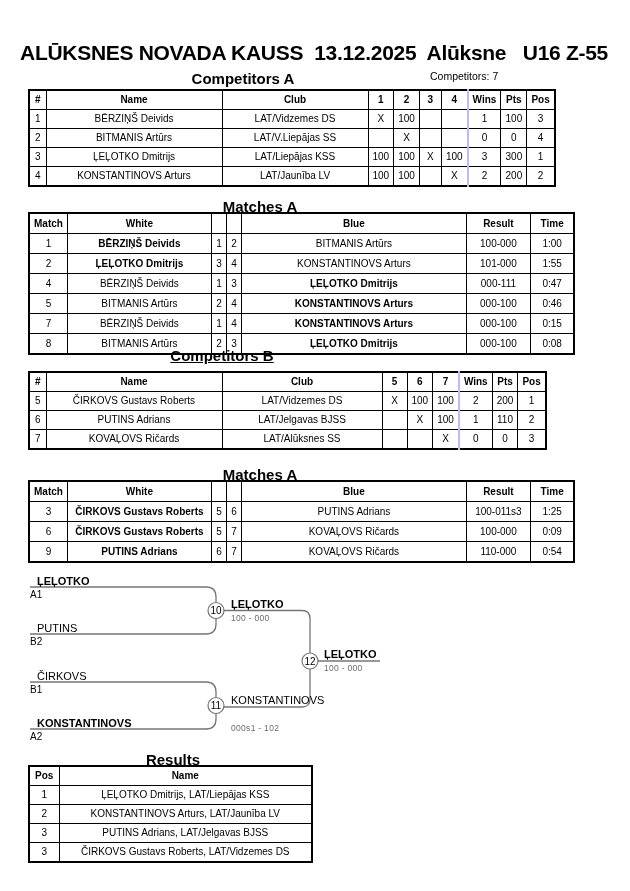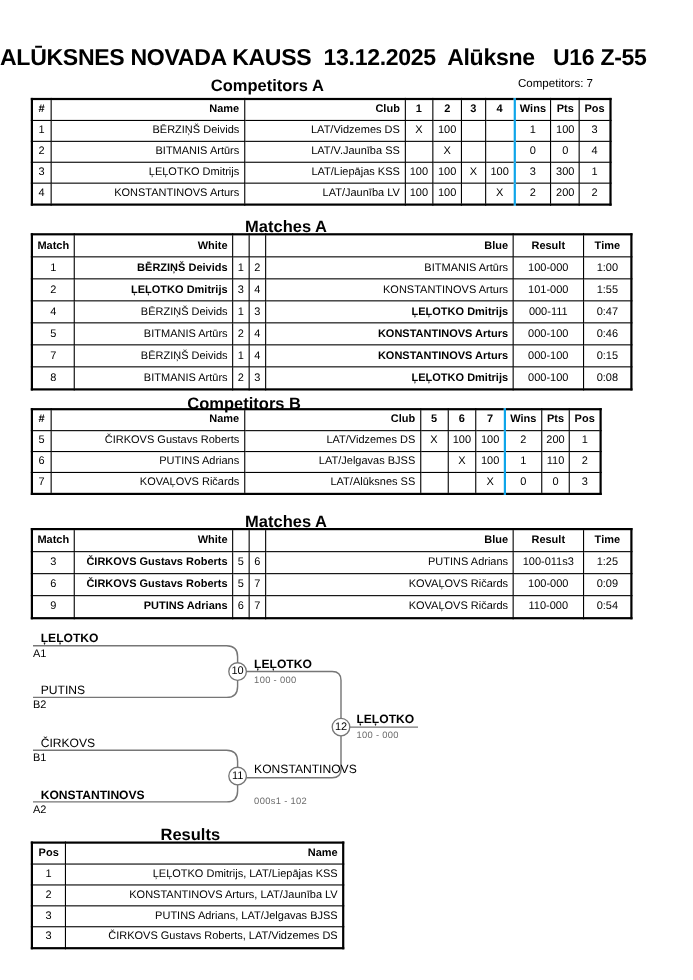--- a/index.html
+++ b/index.html
@@ -3,42 +3,42 @@
 <meta charset="utf-8">
 <style>
   html,body{margin:0;padding:0;}
   body{
     width:630px;height:891px;background:#ffffff;position:relative;
     font-family:"Liberation Sans","DejaVu Sans",sans-serif;color:#000;
     overflow:hidden;
   }
   .abs{position:absolute;}
   .page-title{
-    top:41px;left:0;width:628px;
+    top:41px;left:0;width:628px;text-align:center;
     font-size:21px;font-weight:bold;white-space:pre;letter-spacing:-0.3px;
   }
   .sec-heading{
     font-size:15px;font-weight:bold;white-space:nowrap;
     transform:translateX(-50%);
   }
   .comp-count{
-    top:70px;left:430px;width:150px;text-align:center;font-size:10.5px;
+    top:70px;left:430px;width:150px;text-align:left;font-size:10.5px;
   }
   table.tbl{
     border-collapse:collapse;table-layout:fixed;
     border:2px solid #000;
   }
   table.tbl th,table.tbl td{
     border:1px solid #000;font-size:10px;padding:1px 4px;height:16px;
     overflow:hidden;white-space:nowrap;line-height:1.15;
   }
   table.tbl th{font-weight:bold;text-align:center;}
-  table.tbl .al{text-align:right;}
+  table.tbl .al{text-align:center;}
   table.tbl .ac{text-align:center;}
-  table.tbl .tk{border-left:2px solid #0ea5e9;}
+  table.tbl .tk{border-left:2px solid #c4b5fd;}
   table.tbl .b{font-weight:bold;}
   table.m td,table.m th{height:17px;}
   
   .br-name{font-size:11px;font-weight:bold;white-space:nowrap;}
   .br-name.reg{font-weight:normal;}
   .br-seed{font-size:10px;white-space:nowrap;}
   .br-score{font-size:8.5px;color:#6b6b6b;white-space:nowrap;letter-spacing:0.3px;}
   .br-node-num{
     font-size:10px;width:18px;text-align:center;color:#000;
   }
@@ -87,21 +87,21 @@
         <td class="ac">100</td>
         <td class="ac"></td>
         <td class="ac"></td>
         <td class="ac tk">1</td>
         <td class="ac">100</td>
         <td class="ac">3</td>
       </tr>
       <tr>
         <td class="ac">2</td>
         <td class="al">BITMANIS Artūrs</td>
-        <td class="al">LAT/V.Jaunība SS</td>
+        <td class="al">LAT/V.Liepājas SS</td>
         <td class="ac"></td>
         <td class="ac">X</td>
         <td class="ac"></td>
         <td class="ac"></td>
         <td class="ac tk">0</td>
         <td class="ac">0</td>
         <td class="ac">4</td>
       </tr>
       <tr>
         <td class="ac">3</td>
@@ -203,21 +203,21 @@
         <td class="al">BITMANIS Artūrs</td>
         <td class="ac">2</td>
         <td class="ac">3</td>
         <td class="al b">ĻEĻOTKO Dmitrijs</td>
         <td class="ac">000-100</td>
         <td class="ac">0:08</td>
       </tr>
     </tbody>
   </table>
 
-<div class="abs sec-heading" style="top:359px;left:222px;">Competitors B</div>
+<div class="abs sec-heading" style="top:347px;left:222px;text-decoration:underline;">Competitors B</div>
 <table class="tbl abs" style="top:371px;left:28px;">
     <colgroup>
       <col style="width:17px">
       <col style="width:176px">
       <col style="width:160px">
       <col style="width:25px">
       <col style="width:25px">
       <col style="width:25px">
       <col style="width:30px">
       <col style="width:25px">

